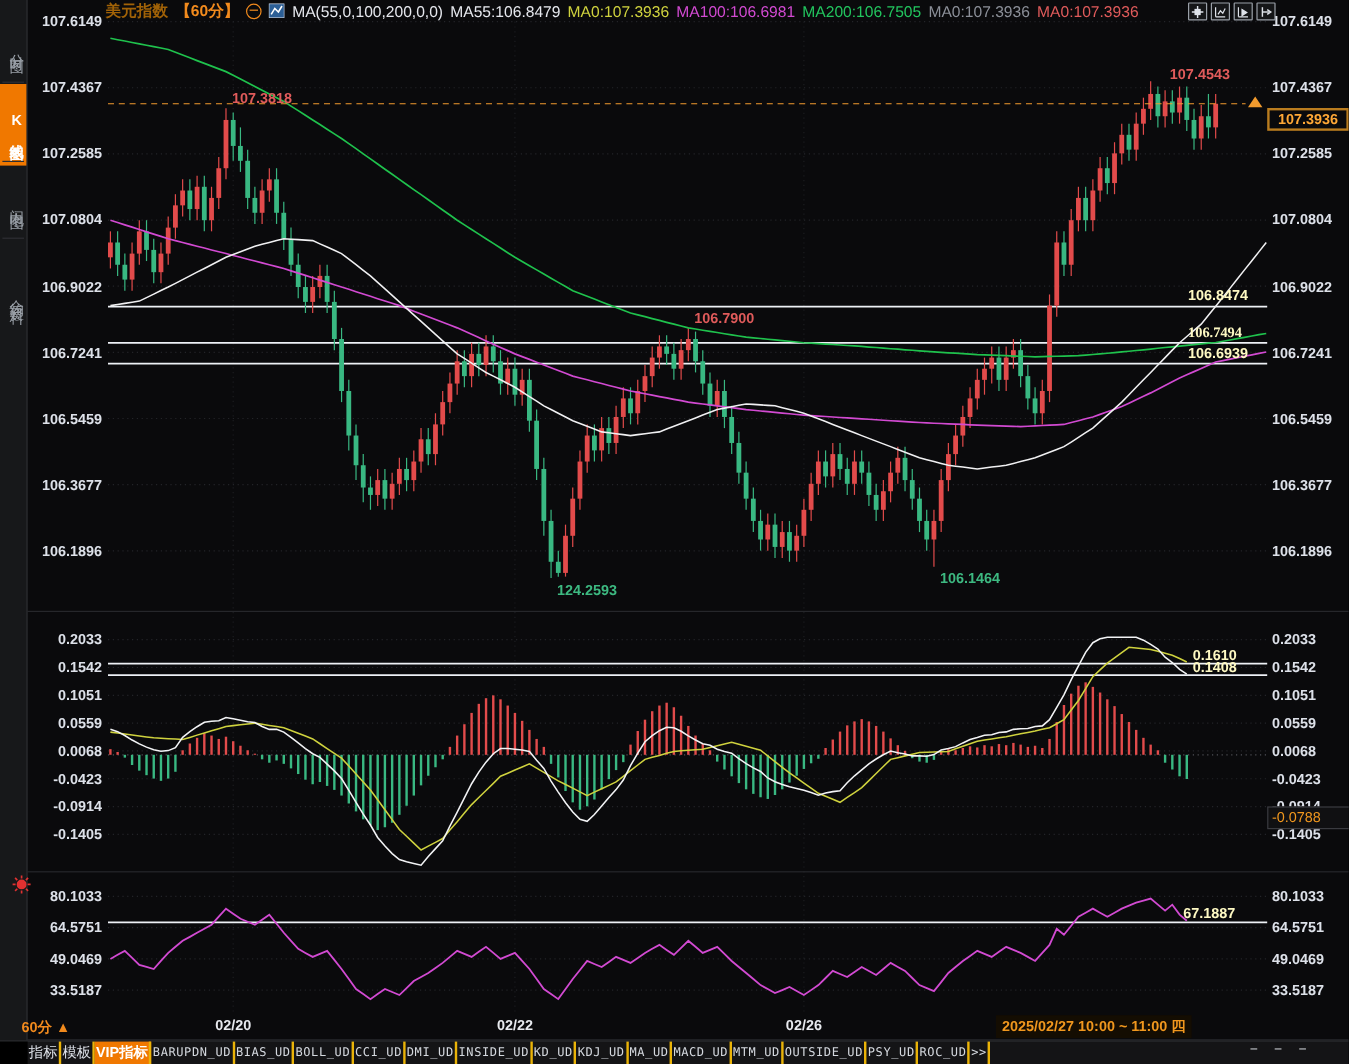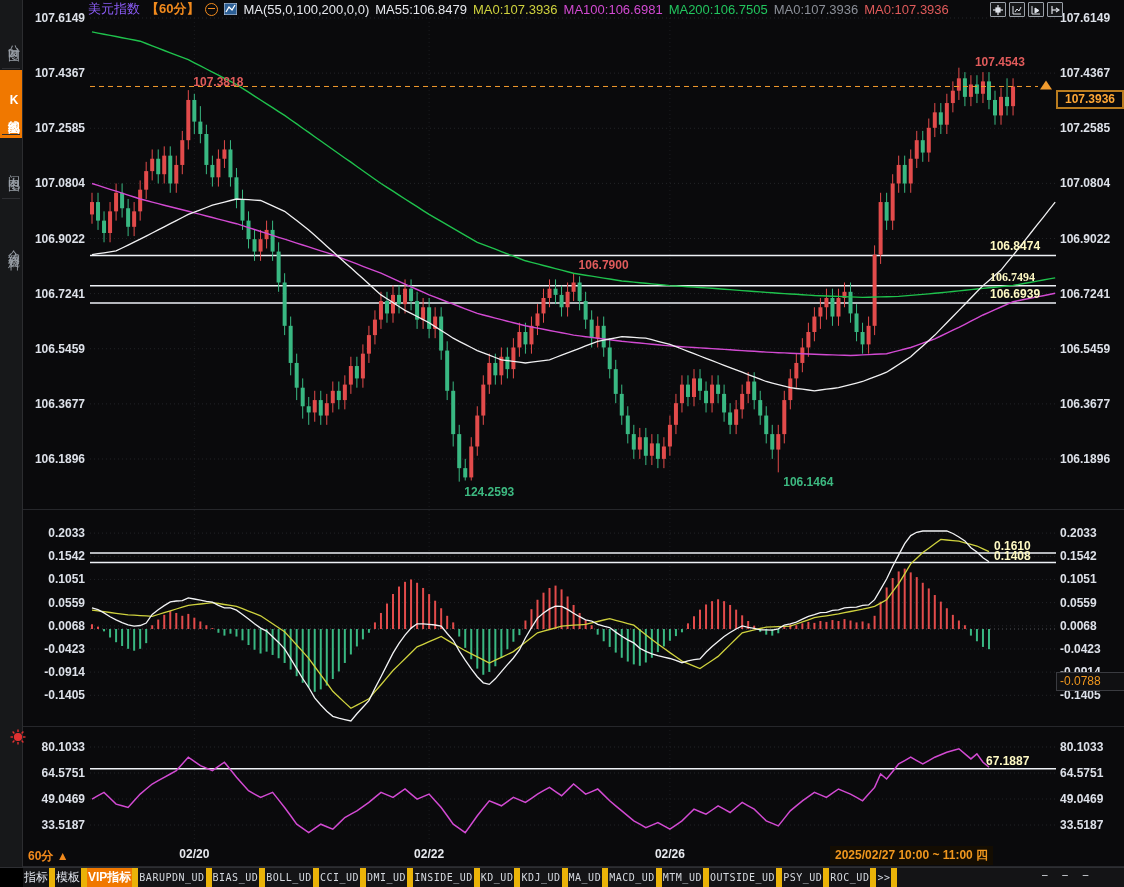--- a/index.html
+++ b/index.html
@@ -7,21 +7,21 @@
        font-family:"Liberation Sans",sans-serif;-webkit-font-smoothing:antialiased;}
   svg.chart{position:absolute;left:0;top:0;}
   
   .sidebar{position:absolute;left:0;top:0;width:22px;height:868px;background:#17181a;border-right:1px solid #2c2d30;z-index:5;}
   .side-item{position:absolute;left:0;width:22px;writing-mode:vertical-rl;text-orientation:upright;
              text-align:center;font-size:12px;color:#9aa0a8;letter-spacing:3px;cursor:pointer;padding:4px 0;}
   .side-item.active{background:#f07800;color:#ffffff;font-weight:bold;}
   .side-div{position:absolute;left:2px;width:18px;height:1px;background:#2e2f33;}
   
   .hdr{position:absolute;left:88px;top:1px;height:16px;display:flex;align-items:center;gap:6px;z-index:6;font-size:13px;white-space:nowrap;}
-  .hdr .t{color:#8b5cf6;font-weight:normal;}
+  .hdr .t{color:#a16207;font-weight:bold;}
   .hdr .tf{color:#f18a1d;font-weight:bold;}
   .hdr .w{color:#e6e8ee;}
   .hdr .y{color:#cfd23e;}
   .hdr .m{color:#d24ad2;}
   .hdr .g{color:#22c55e;}
   .hdr .gr{color:#8b8f98;}
   .hdr .r{color:#e05b5b;}
   .circ-icon{width:11px;height:11px;border:1px solid #f18a1d;border-radius:50%;position:relative;display:inline-block;}
   .circ-icon:after{content:"";position:absolute;left:2px;top:4.5px;width:7px;height:1px;background:#f18a1d;}
   .mini-chart-icon{width:13px;height:12px;display:inline-block;}
@@ -36,29 +36,29 @@
   .price-box{position:absolute;left:1056px;top:90px;width:64px;height:15px;border:2px solid #b97c1f;background:#0a0a0c;
              color:#ffa836;font-size:12px;font-weight:bold;text-align:center;line-height:15px;z-index:6;}
   .macd-box{position:absolute;left:1056px;top:672px;width:66px;height:17px;background:#101012;border:1px solid #3a3b40;
             color:#f0971e;font-size:12px;line-height:17px;padding-left:3px;z-index:6;}
   .pane-hdr{position:absolute;left:90px;font-size:13px;z-index:5;white-space:nowrap;}
   .pane-hdr .w{color:#e6e8ee;}
   .pane-hdr .y{color:#cfd23e;}
   .pane-hdr .m{color:#d24ad2;}
   
   .tl-label{position:absolute;top:847px;font-size:12px;font-weight:bold;color:#e8eaef;z-index:5;transform:translateX(-50%);}
-  .tf-corner{position:absolute;left:28px;top:848px;font-size:12px;font-weight:bold;color:#f18a1d;z-index:5;cursor:pointer;}
+  .tf-corner{position:absolute;left:18px;top:848px;font-size:12px;font-weight:bold;color:#f18a1d;z-index:5;cursor:pointer;}
   .session{position:absolute;left:830px;top:846px;background:#140d02;color:#f0971e;font-size:12px;font-weight:bold;
            padding:1px 5px;z-index:5;white-space:nowrap;}
   .watermark{position:absolute;left:986px;top:831px;font-size:31px;color:#c2c8d4;opacity:.92;letter-spacing:4px;z-index:6;}
   
   .toolbar{position:absolute;left:0;bottom:0;width:1124px;height:19px;background:#141416;border-top:1px solid #2e2f33;
            display:flex;align-items:stretch;z-index:7;}
   .tb-corner{width:23px;background:#000;}
-  .tb-item{display:flex;align-items:center;padding:0 1px;font-size:12px;color:#dfe3ea;border-right:6px solid #eab308;cursor:pointer;white-space:nowrap;}
+  .tb-item{display:flex;align-items:center;padding:0 1px;font-size:12px;color:#dfe3ea;border-right:2px solid #eab308;cursor:pointer;white-space:nowrap;}
   .tb-item.mono{font-family:"DejaVu Sans Mono",monospace;font-size:10px;color:#d4d8de;letter-spacing:.5px;}
   .tb-item.active{background:#f07800;color:#fff;font-weight:bold;}
   .tb-dashes{position:absolute;left:1042px;top:869px;color:#e8ecf2;font-size:10px;letter-spacing:6px;z-index:8;}
   .alert-icon{position:absolute;left:9px;top:728px;z-index:6;}
   .sep{position:absolute;left:22px;width:1102px;height:1px;background:#26272b;z-index:3;}
 </style>
 </head>
 <body>
 
 <div class="app">

